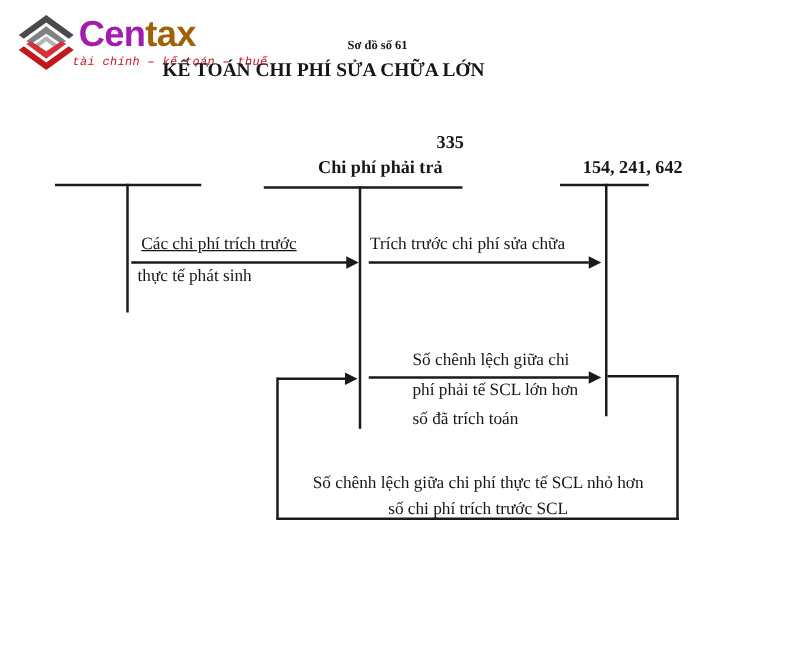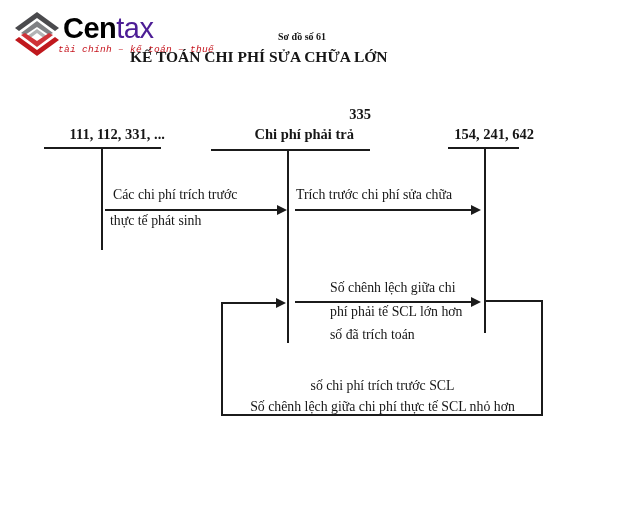--- a/index.html
+++ b/index.html
@@ -5,22 +5,22 @@
   html,body{margin:0;padding:0;background:#e8e8e8;}
   .canvas{
     position:relative;width:641px;height:520px;background:#ffffff;
     font-family:"Liberation Serif",serif;color:#161616;overflow:hidden;
     margin:0 auto;
   }
   
   .logo-mark{position:absolute;left:15px;top:12px;width:44px;height:44px;}
   .wordmark{position:absolute;left:63px;top:14px;font-family:"Liberation Sans",sans-serif;
     font-size:29px;letter-spacing:-0.5px;line-height:29px;}
-  .wordmark .cen{color:#000000;font-weight:700;}
-  .wordmark .tax{color:#4c1d95;font-weight:400;}
+  .wordmark .cen{color:#a21caf;font-weight:700;}
+  .wordmark .tax{color:#a16207;font-weight:700;}
   .tagline{position:absolute;left:58px;top:44px;font-family:Liberation Mono, monospace;
     font-style:italic;font-size:9.5px;color:#c6161f;letter-spacing:0.3px;white-space:nowrap;}
   
   .title1{position:absolute;left:182px;top:31px;width:240px;text-align:center;
     font-weight:700;font-size:10px;white-space:nowrap;}
   .title2{position:absolute;left:130px;top:48px;width:345px;
     font-weight:700;font-size:15.5px;white-space:nowrap;}
   
   .hline{position:absolute;height:2px;background:#1b1b1b;}
   .vline{position:absolute;width:2px;background:#1b1b1b;}
@@ -48,34 +48,33 @@
     </svg>
     <div class="wordmark">
       <span class="cen">Cen</span><span class="tax">tax</span>
     </div>
     <div class="tagline">tài chính – kế toán – thuế</div>
   </div>
 
   <div class="title1">Sơ đồ số 61</div>
   <div class="title2">KẾ TOÁN CHI PHÍ SỬA CHỮA LỚN</div>
 
-  <div class="acct" style="left:40px;top:126px;width:125px;">111, 112, 331, ...</div>
   <div class="hline" style="left:44px;top:147px;width:117px;"></div>
   <div class="vline" style="left:101px;top:147px;height:103px;"></div>
 
   <div class="acct" style="left:211px;top:106px;width:160px;">335</div>
   <div class="acct" style="left:194px;top:126px;width:160px;">Chi phí phải trả</div>
   <div class="hline" style="left:211px;top:149px;width:159px;"></div>
   <div class="vline" style="left:287px;top:149px;height:194px;"></div>
 
-  <div class="acct" style="left:434px;top:126px;width:100px;">154, 241, 642</div>
+  <div class="acct" style="left:446px;top:126px;width:100px;">154, 241, 642</div>
   <div class="hline" style="left:448px;top:147px;width:71px;"></div>
   <div class="vline" style="left:484px;top:147px;height:186px;"></div>
 
-  <div class="flbl" style="left:113px;top:187px;">Các chi phí trích trước</div>
+  <div class="flbl" style="left:113px;top:187px;text-decoration:underline;">Các chi phí trích trước</div>
   <div class="hline" style="left:105px;top:209px;width:173px;"></div>
   <div class="ah" style="left:277px;top:205px;"></div>
   <div class="flbl" style="left:110px;top:213px;">thực tế phát sinh</div>
 
   <div class="flbl" style="left:296px;top:187px;">Trích trước chi phí sửa chữa</div>
   <div class="hline" style="left:295px;top:209px;width:176px;"></div>
   <div class="ah" style="left:471px;top:205px;"></div>
 
   <div class="flbl" style="left:330px;top:280px;">Số chênh lệch giữa chi</div>
   <div class="hline" style="left:295px;top:301px;width:176px;"></div>
@@ -83,17 +82,17 @@
   <div class="flbl" style="left:330px;top:304px;">phí phải tế SCL lớn hơn</div>
   <div class="flbl" style="left:330px;top:327px;">số đã trích toán</div>
 
   <div class="hline" style="left:222px;top:302px;width:54px;"></div>
   <div class="ah" style="left:276px;top:298px;"></div>
   <div class="vline" style="left:221px;top:302px;height:113px;"></div>
   <div class="hline" style="left:221px;top:414px;width:322px;"></div>
   <div class="vline" style="left:541px;top:300px;height:116px;"></div>
   <div class="hline" style="left:486px;top:300px;width:57px;"></div>
   <div class="boxtext">
+    <div>Số chênh lệch giữa chi phí thực tế SCL nhỏ hơn</div>
     <div>số chi phí trích trước SCL</div>
-    <div>Số chênh lệch giữa chi phí thực tế SCL nhỏ hơn</div>
   </div>
 
 </div>
 
 </body></html>

